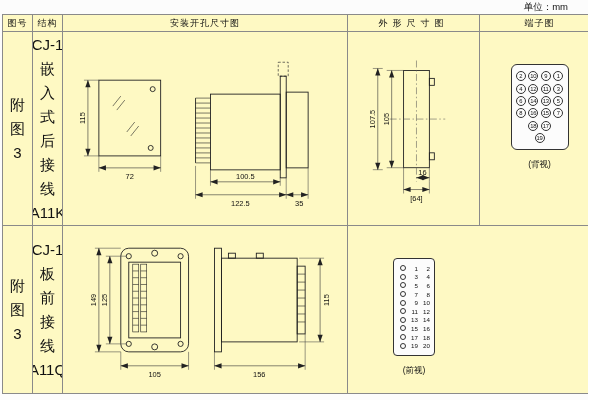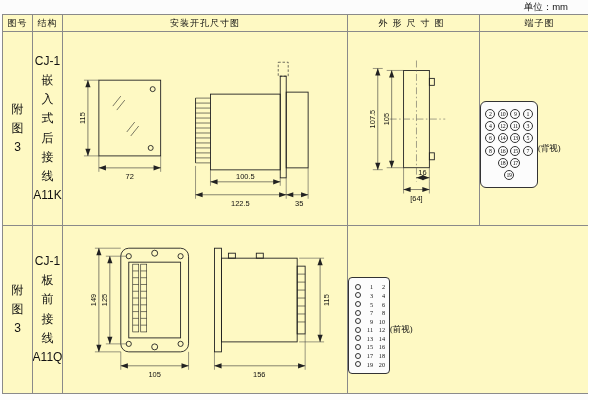--- a/index.html
+++ b/index.html
@@ -24,26 +24,26 @@
     grid-template-rows: 17px 194px 167px;
     border: 1px solid #8a8a8a;
     background: #fef9c3;
   }
   .cell {
     border-right: 1px solid #8a8a8a;
     border-bottom: 1px solid #8a8a8a;
     display: flex; align-items: center; justify-content: center;
     overflow: hidden;
   }
-  .cell.last-col { border-right: none; font-family: Liberation Serif, serif; }
+  .cell.last-col { border-right: none; }
   .cell.last-row { border-bottom: none; }
   .hdr { font-size: 9px; letter-spacing: 1px; color: #111; }
   .hdr-wide { letter-spacing: 5px; }
-  .pre { white-space: pre-line; text-align: center; font-size: 12px; line-height: 1.6; color: #111; }
-  .term-cell { flex-direction: row; justify-content: flex-start; padding-top: 32px; }
+  .pre { white-space: pre-line; text-align: center; font-size: 15px; line-height: 1.6; color: #111; }
+  .term-cell { flex-direction: column; justify-content: flex-start; padding-top: 32px; }
   .term-block { border: 1px solid #333; display: flex; flex-direction: column; background: #fcfcfc; }
   .term-block.back { width: 58px; border-radius: 6px; padding: 5px 3px; }
   .t-row { display: flex; justify-content: center; gap: 2.5px; margin: 1.2px 0; }
   .tnum {
     width: 10px; height: 10px; flex: none;
     border: 1px solid #333; border-radius: 50%;
     font-size: 5.8px; letter-spacing: -0.3px; color: #111;
     display: flex; align-items: center; justify-content: center;
   }
   .tnum:empty { display: none; }

